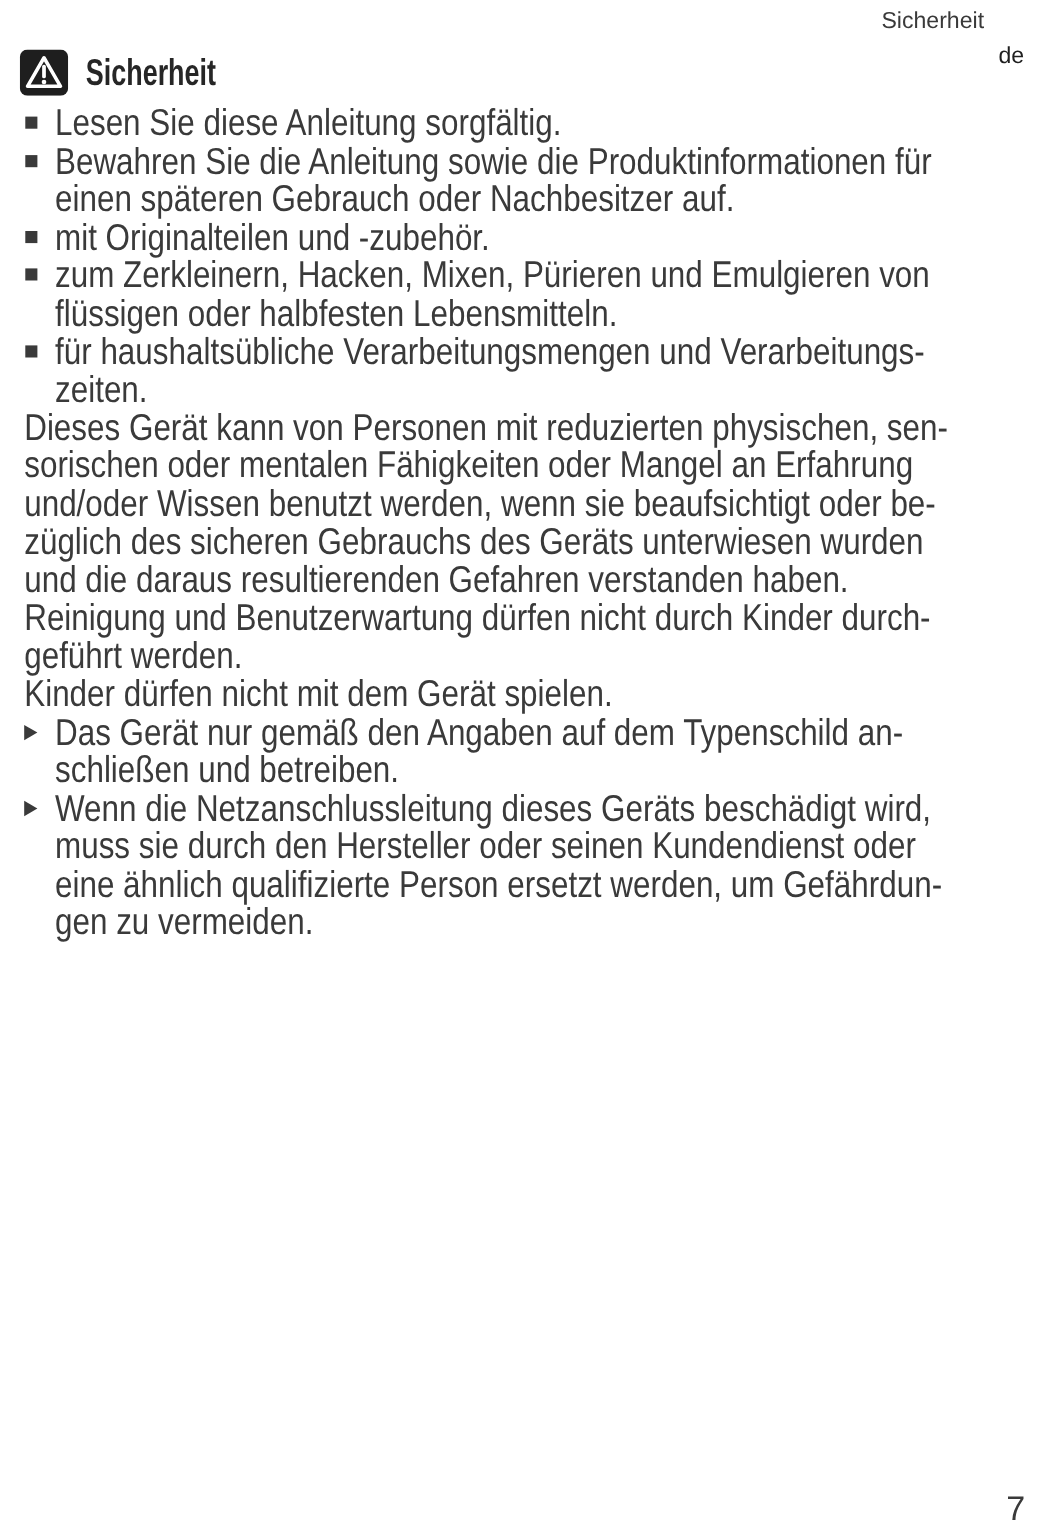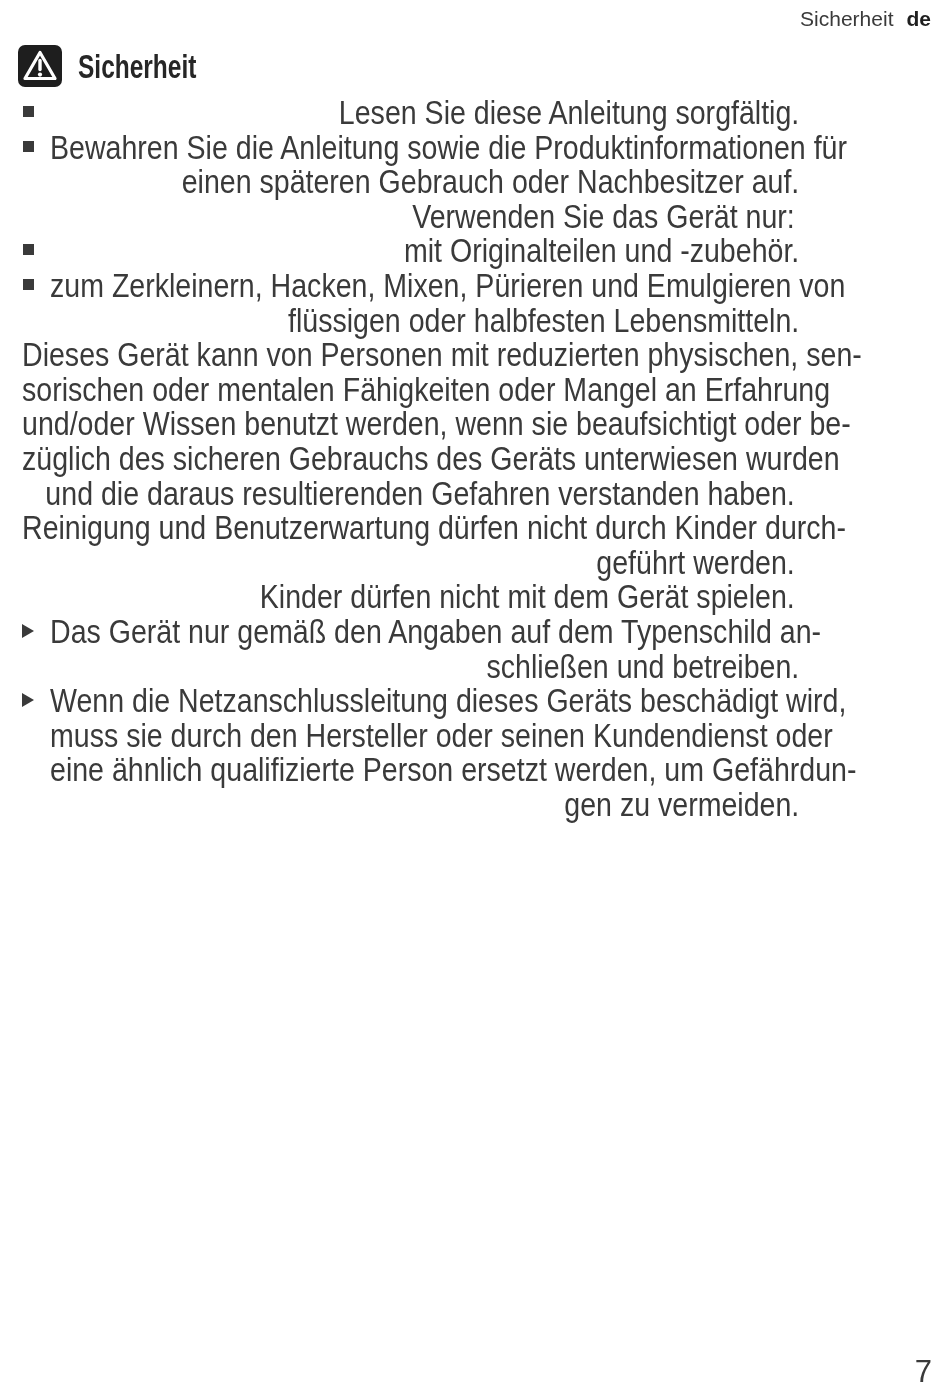--- a/index.html
+++ b/index.html
@@ -3,29 +3,29 @@
 <meta charset="utf-8">
 <style>
   html,body{margin:0;padding:0;background:#ffffff;}
   .page{
     position:relative;width:950px;height:1392px;background:#ffffff;
     font-family:"Liberation Sans",sans-serif;overflow:hidden;
   }
   
   .header{position:absolute;top:7px;right:19px;display:flex;gap:13px;
     font-size:21px;color:#3a3a3a;}
-  .hlang{font-weight:700;color:#1f1f1f;}
+  .hlang{font-weight:400;color:#1f1f1f;margin-top:32px;}
   
   .headrow{position:absolute;left:18px;top:45px;display:flex;align-items:center;gap:16px;}
   .warnicon{display:block;width:44px;height:42px;}
   .title{font-size:34px;font-weight:700;color:#262626;white-space:nowrap;
     transform:scaleX(0.72);transform-origin:0 50%;}
   
   .content{position:absolute;left:22px;top:95px;width:920px;
-    font-size:34px;line-height:34.6px;color:#3a3a3a;text-align:right;}
+    font-size:34px;line-height:34.6px;color:#3a3a3a;}
   .ln{display:block;white-space:nowrap;transform:scaleX(0.84);transform-origin:0 50%;}
   .li{display:flex;}
   .marker{flex:0 0 28px;position:relative;}
   .marker.square::after{content:"";position:absolute;left:1px;top:11px;
     width:11px;height:11px;background:#3a3a3a;}
   .marker.arrow::after{content:"";position:absolute;left:0;top:10px;width:0;height:0;
     border-left:12px solid #3a3a3a;border-top:7px solid transparent;border-bottom:7px solid transparent;}
   .litext{flex:1;min-width:0;}
   .para{}
   .pagenum{position:absolute;right:18px;top:1354px;font-size:31px;color:#3a3a3a;}
@@ -59,34 +59,38 @@
           <span class="ln">Lesen Sie diese Anleitung sorgfältig.</span>
         </span>
       </div>
       <div class="li">
         <span class="marker square"></span>
         <span class="litext">
           <span class="ln">Bewahren Sie die Anleitung sowie die Produktinformationen für</span>
           <span class="ln">einen späteren Gebrauch oder Nachbesitzer auf.</span>
         </span>
       </div>
-      <div class="para">
-        <span class="ln">Verwenden Sie das Gerät nur:</span>
-      </div>
       <div class="li">
         <span class="marker square"></span>
         <span class="litext">
           <span class="ln">mit Originalteilen und -zubehör.</span>
         </span>
       </div>
       <div class="li">
         <span class="marker square"></span>
         <span class="litext">
           <span class="ln">zum Zerkleinern, Hacken, Mixen, Pürieren und Emulgieren von</span>
           <span class="ln">flüssigen oder halbfesten Lebensmitteln.</span>
+        </span>
+      </div>
+      <div class="li">
+        <span class="marker square"></span>
+        <span class="litext">
+          <span class="ln">für haushaltsübliche Verarbeitungsmengen und Verarbeitungs-</span>
+          <span class="ln">zeiten.</span>
         </span>
       </div>
       <div class="para">
         <span class="ln">Dieses Gerät kann von Personen mit reduzierten physischen, sen-</span>
         <span class="ln">sorischen oder mentalen Fähigkeiten oder Mangel an Erfahrung</span>
         <span class="ln">und/oder Wissen benutzt werden, wenn sie beaufsichtigt oder be-</span>
         <span class="ln">züglich des sicheren Gebrauchs des Geräts unterwiesen wurden</span>
         <span class="ln">und die daraus resultierenden Gefahren verstanden haben.</span>
       </div>
       <div class="para">

